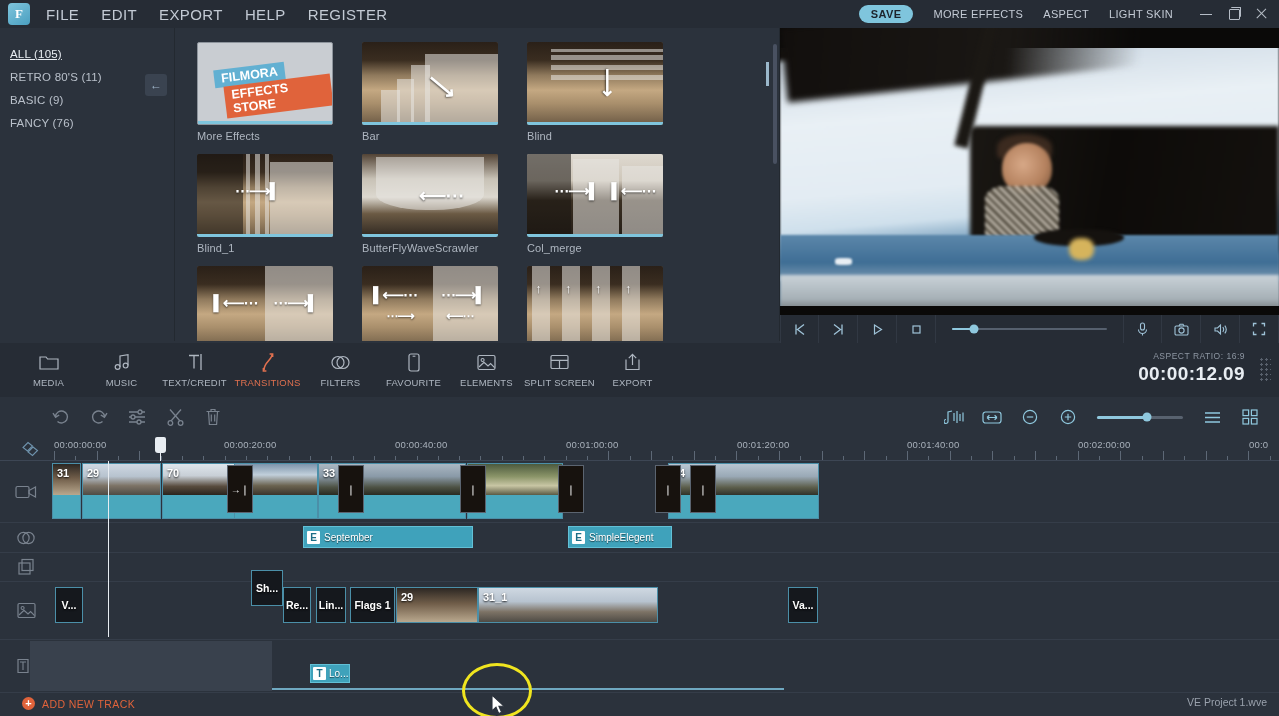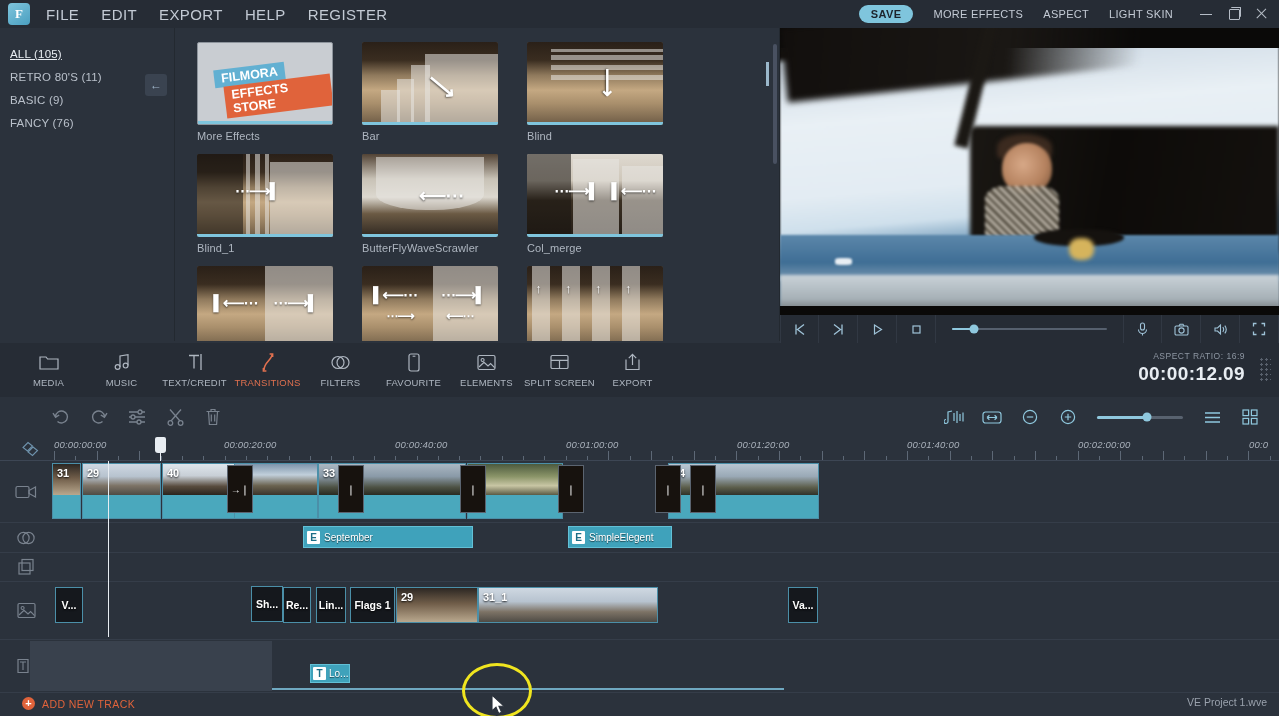--- a/index.html
+++ b/index.html
@@ -217,21 +217,20 @@
   .tlb:first-child { margin-left:42px; }
   .tl-right { position:absolute; right:10px; top:0; height:40px; display:flex; align-items:center; gap:0; }
   .zslider { width:86px; height:3px; background:#58626f; border-radius:2px; position:relative; margin:0 10px; }
   .zfill { position:absolute; left:0; top:0; height:100%; width:58%; background:#8fc8de; border-radius:2px;}
   .zknob { position:absolute; left:58%; top:50%; transform:translate(-50%,-50%); width:9px; height:9px; border-radius:50%; background:#8fc8de;}
 
   
   .ruler {
     position:absolute; left:0; top:437px; width:1279px; height:24px; background:#2b323c;
     border-bottom:1px solid #3d4654;
-    font-style:italic;
   }
   .ruler-icon { position:absolute; left:22px; top:4px; color:#6f93ad; font-size:13px; }
   .tick { position:absolute; bottom:0; width:1px; background:#5d6876; }
   .tick.major { height:9px; }
   .tick.minor { height:4px; }
   .rlabel { position:absolute; top:2px; font-size:9.5px; color:#a9b1bb; letter-spacing:.2px; white-space:nowrap;}
 
   .tracks { position:absolute; left:0; top:461px; width:1279px; height:232px; background:#2b323c; }
   .track-head {
     position:absolute; left:0; width:52px; background:#2b323c; border-bottom:1px solid #353d49;
@@ -818,21 +817,21 @@
         <div class="clip vclip" style="left: 52px; top: 2px; width: 29px; height: 56px;">
           <div class="thumbs" style="background: linear-gradient(rgb(44, 39, 35) 0%, rgb(111, 92, 72) 45%, rgb(185, 168, 142) 100%);"></div>
           <div class="clip-num">31</div>
         </div>
         <div class="clip vclip" style="left: 82px; top: 2px; width: 79px; height: 56px;">
           <div class="thumbs" style="background: linear-gradient(rgb(207, 216, 226) 0%, rgb(183, 195, 207) 40%, rgb(125, 115, 102) 70%, rgb(78, 75, 69) 100%);"></div>
           <div class="clip-num">29</div>
         </div>
         <div class="clip vclip" style="left: 162px; top: 2px; width: 155px; height: 56px;">
           <div class="thumbs" style="background: linear-gradient(rgb(223, 230, 236) 0%, rgb(200, 207, 214) 38%, rgb(88, 76, 62) 72%, rgb(42, 36, 29) 100%);"></div>
-          <div class="clip-num">40</div>
+          <div class="clip-num">70</div>
         </div>
         <div class="clip vclip" style="left: 234px; top: 2px; width: 84px; height: 56px;">
           <div class="thumbs" style="background: linear-gradient(rgb(125, 148, 171) 0%, rgb(193, 207, 219) 35%, rgb(107, 99, 80) 70%, rgb(58, 52, 43) 100%);"></div>
           <div class="clip-num">32</div>
         </div>
         <div class="clip vclip" style="left: 318px; top: 2px; width: 148px; height: 56px;">
           <div class="thumbs" style="background: linear-gradient(rgb(170, 183, 194) 0%, rgb(138, 154, 168) 40%, rgb(77, 82, 68) 75%, rgb(41, 43, 34) 100%);"></div>
           <div class="clip-num">33</div>
         </div>
         <div class="clip vclip" style="left: 467px; top: 2px; width: 96px; height: 56px;">
@@ -853,21 +852,21 @@
           <span class="eicon">E</span>
           <span class="eclip-label">September</span>
         </div>
         <div class="clip eclip" style="left: 568px; top: 65px; width: 104px; height: 22px;">
           <span class="eicon">E</span>
           <span class="eclip-label">SimpleElegent</span>
         </div>
         <div class="clip dclip" style="left: 55px; top: 126px; width: 28px; height: 36px;">
           <span class="dclip-label">V...</span>
         </div>
-        <div class="clip dclip" style="left: 251px; top: 125px; width: 32px; height: 36px;">
+        <div class="clip dclip" style="left: 251px; top: 109px; width: 32px; height: 36px;">
           <span class="dclip-label">Sh...</span>
         </div>
         <div class="clip dclip" style="left: 283px; top: 126px; width: 28px; height: 36px;">
           <span class="dclip-label">Re...</span>
         </div>
         <div class="clip dclip" style="left: 316px; top: 126px; width: 30px; height: 36px;">
           <span class="dclip-label">Lin...</span>
         </div>
         <div class="clip dclip" style="left: 350px; top: 126px; width: 45px; height: 36px;">
           <span class="dclip-label">Flags 1</span>

